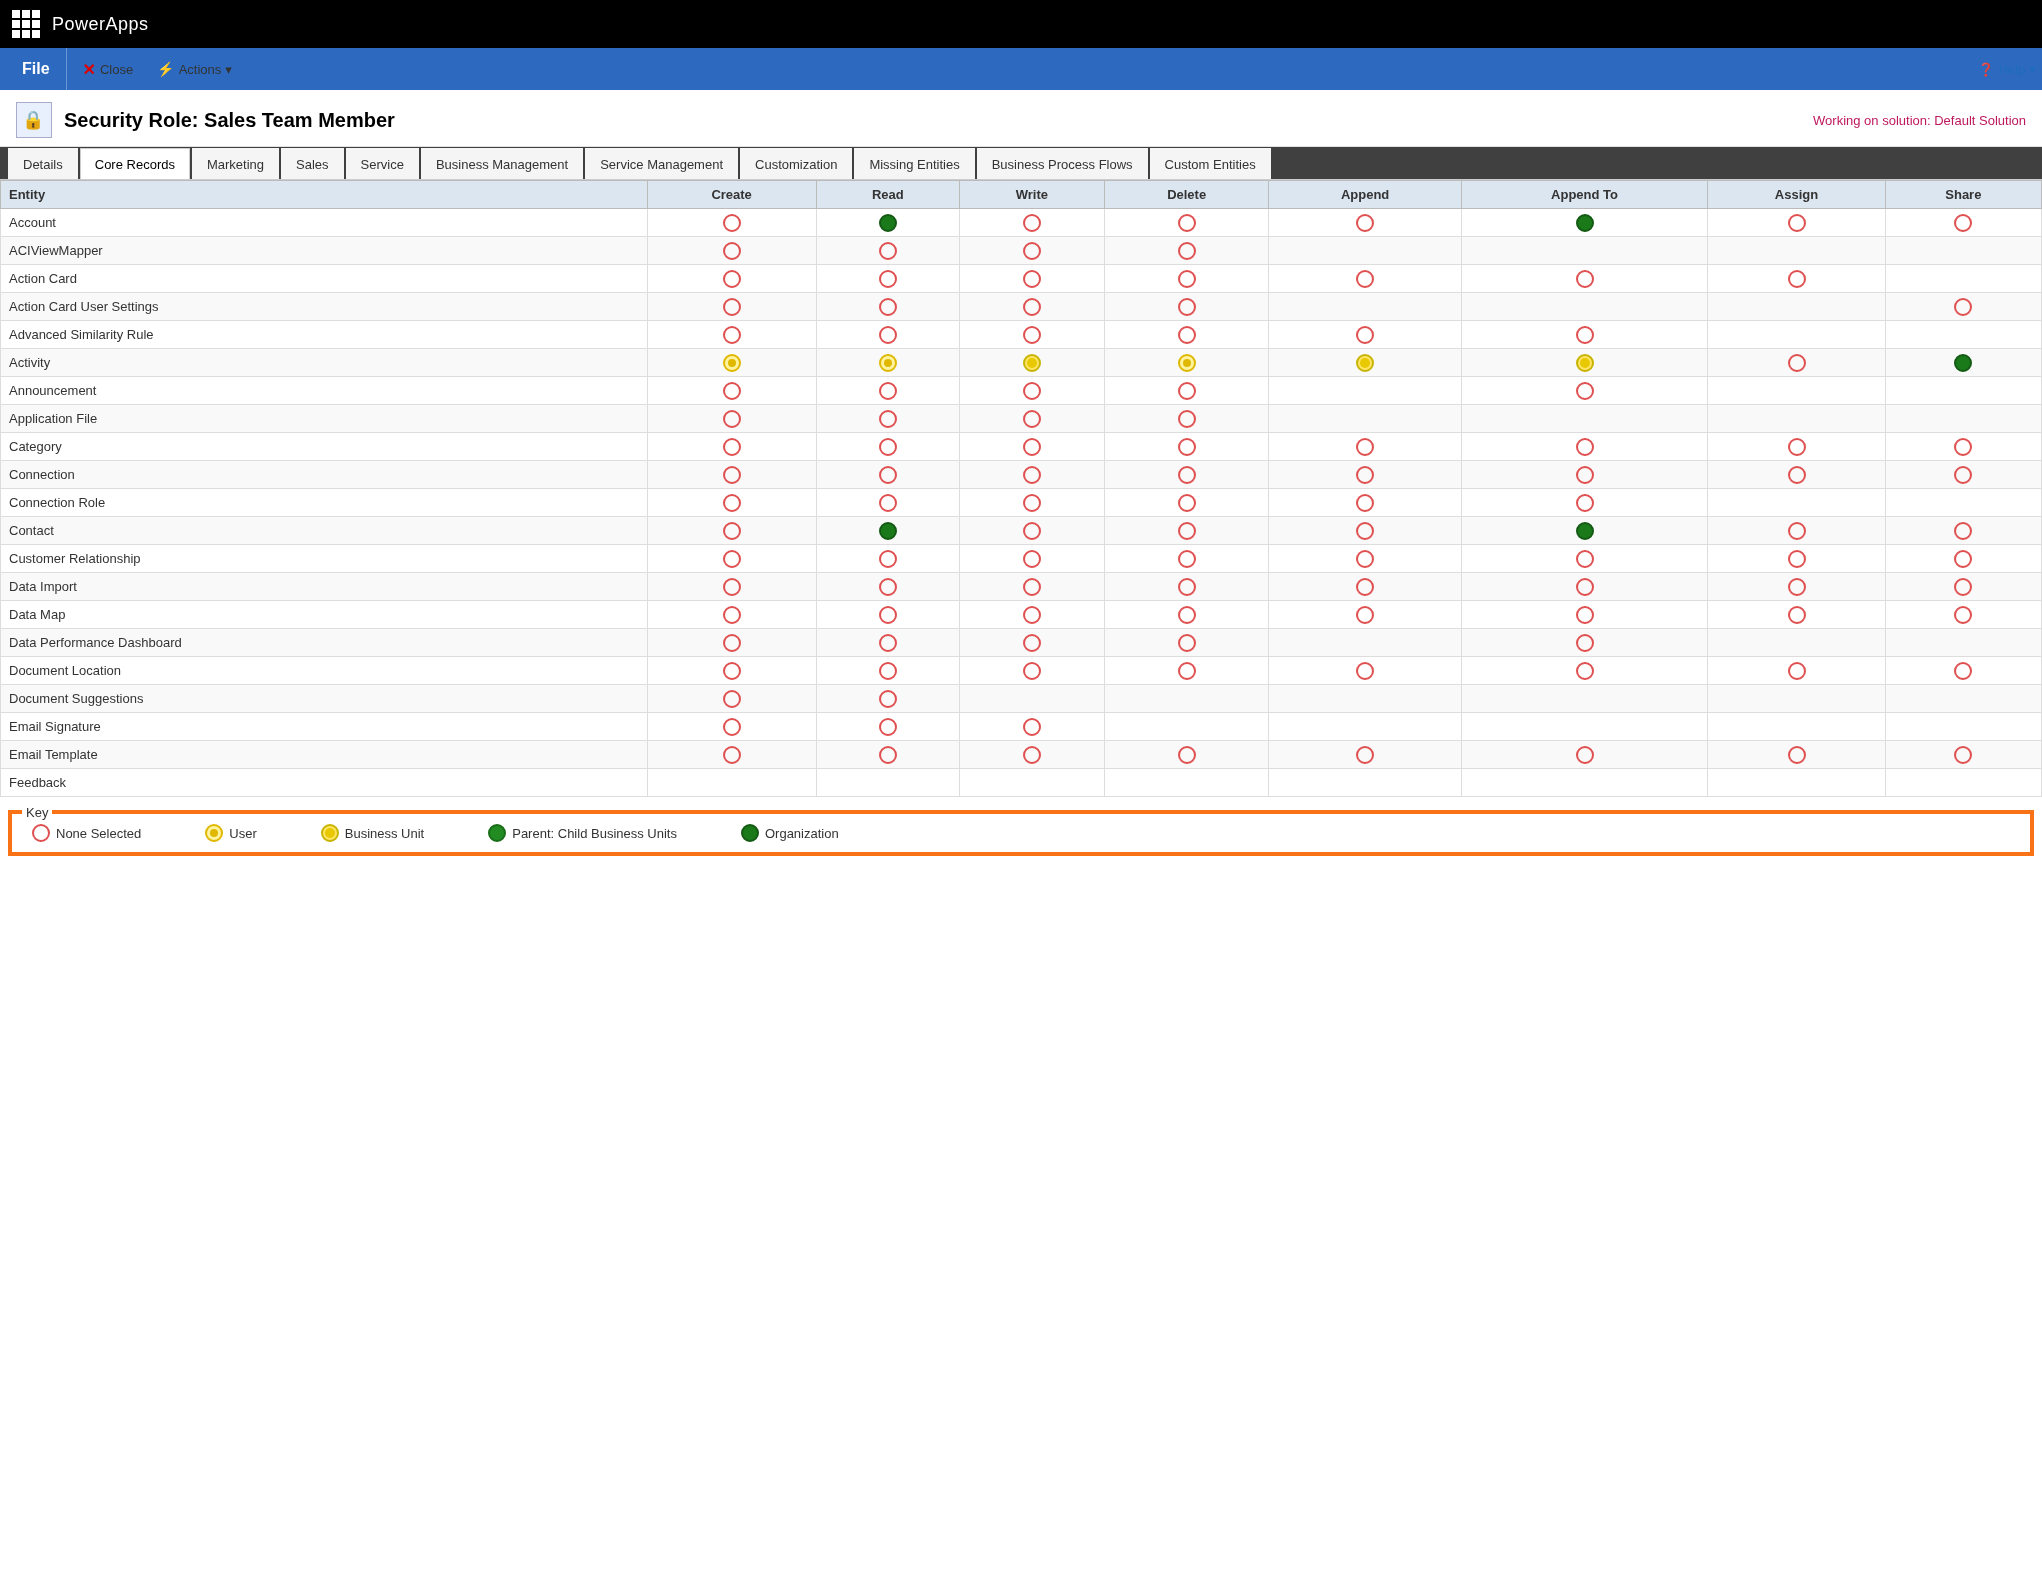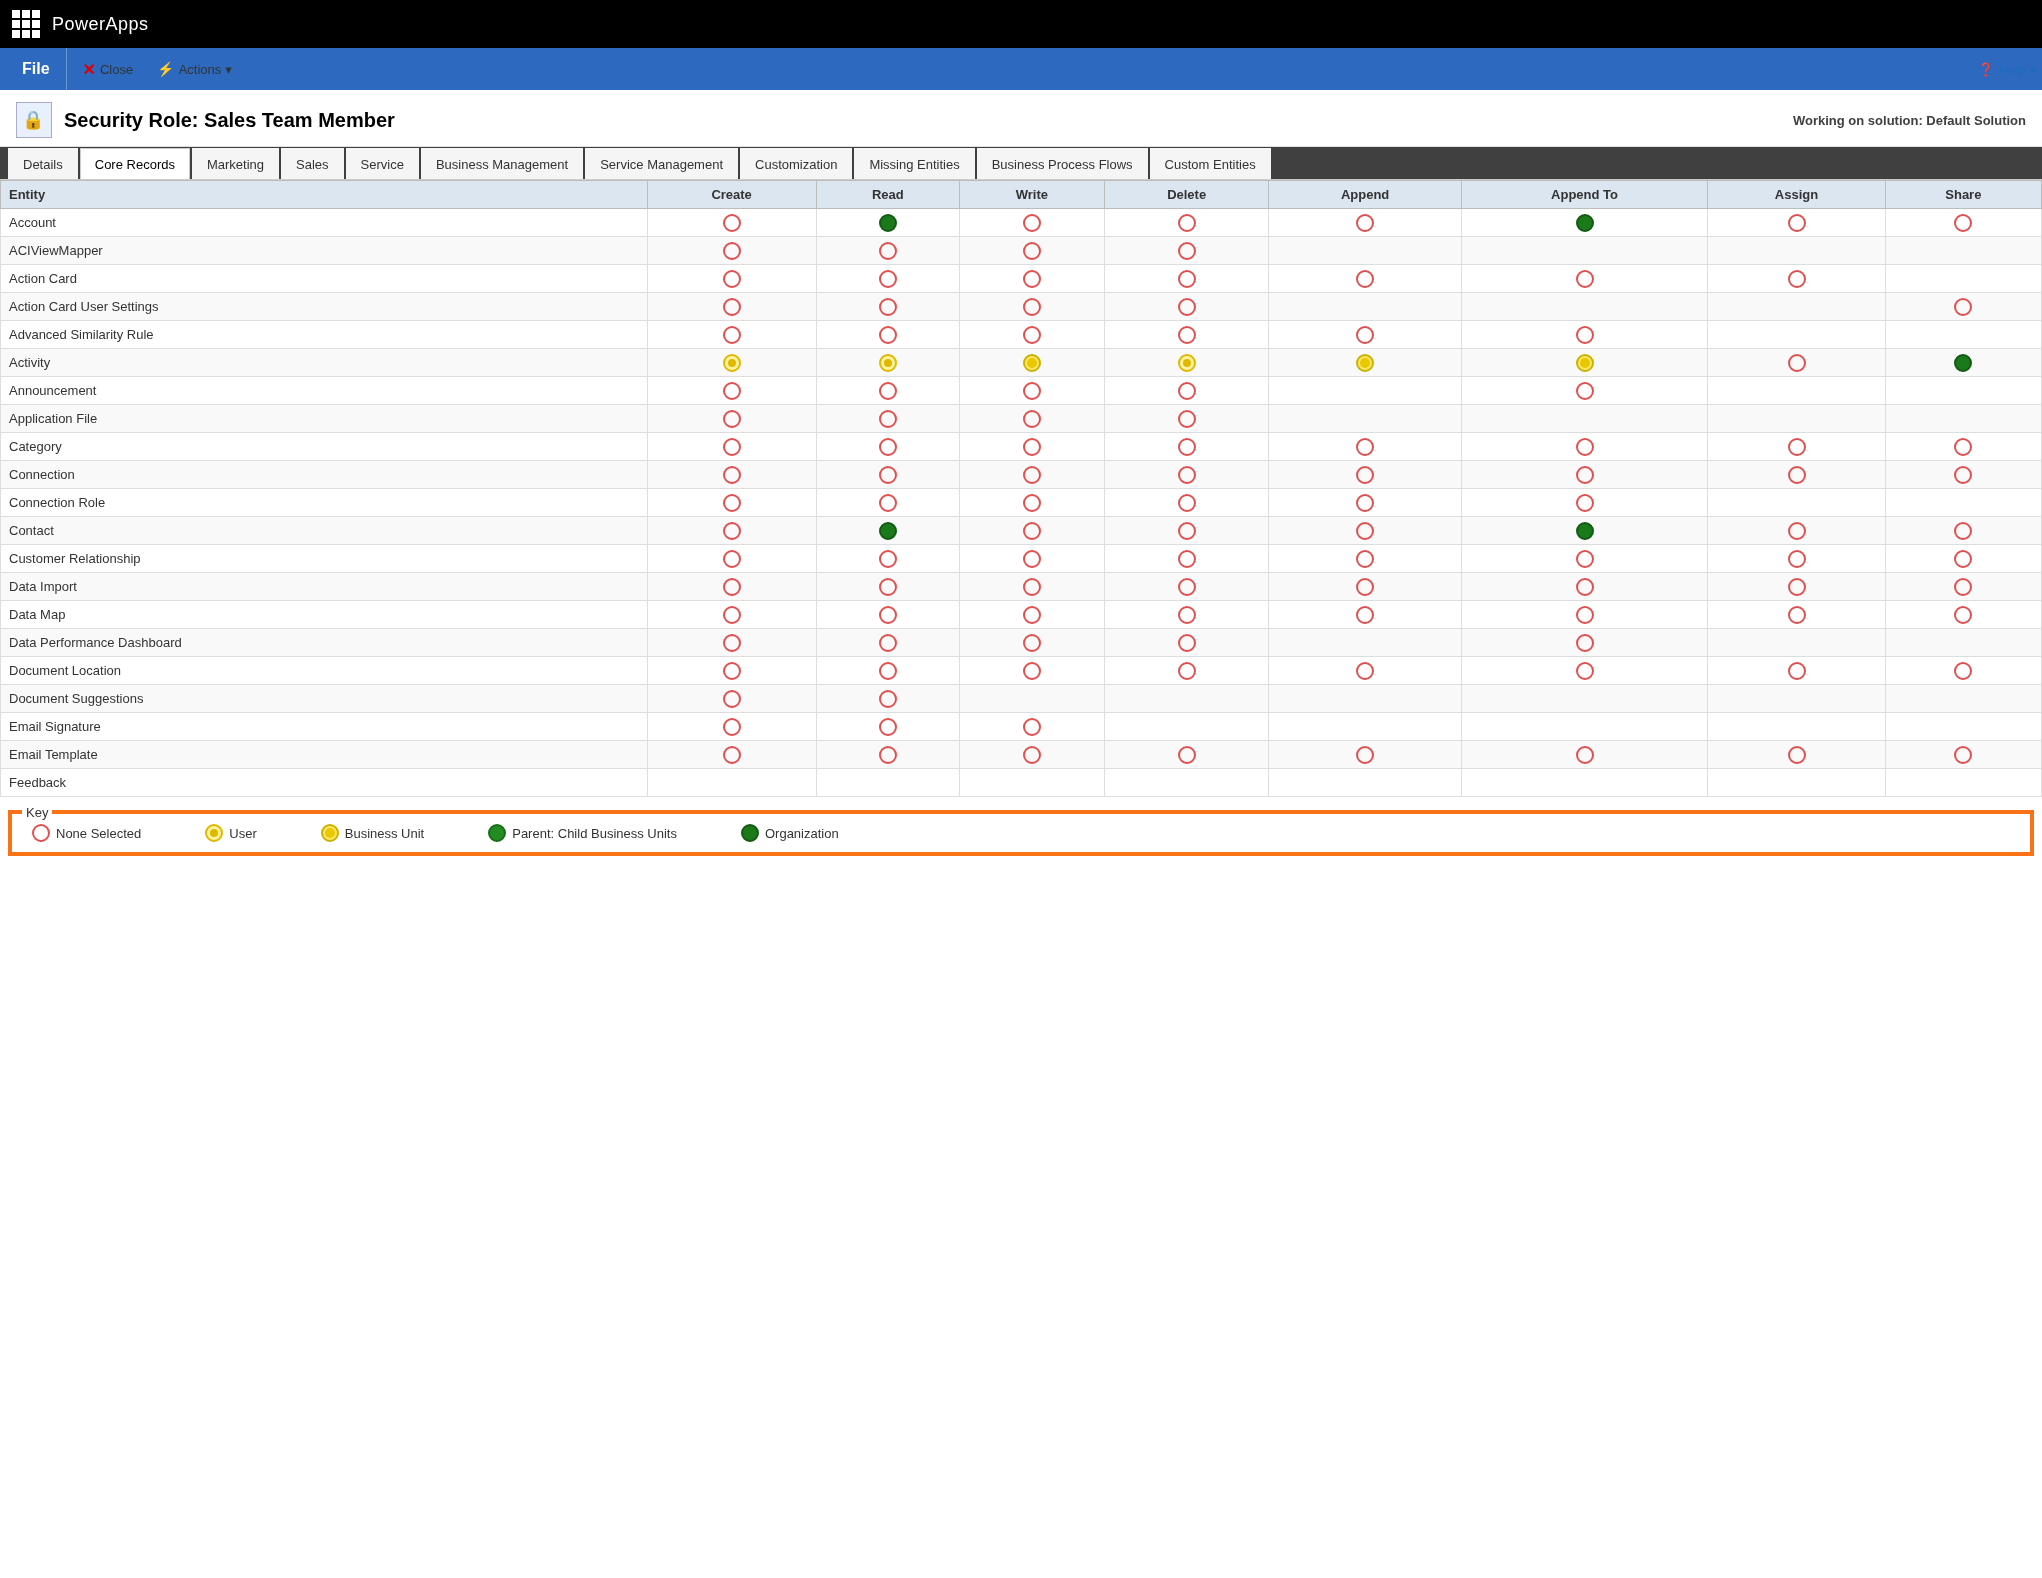--- a/index.html
+++ b/index.html
@@ -97,22 +97,22 @@
       display: flex; align-items: center; justify-content: center;
       font-size: 18px;
     }
     .page-title {
       font-size: 20px;
       font-weight: 600;
       color: #000;
     }
     .solution-info {
       font-size: 13px;
-      font-weight: 700;
-      color: #404040;
+      font-weight: 400;
+      color: #be185d;
       margin-left: 10px;
     }
 
     
     .tabs-bar {
       display: flex;
       border-bottom: 1px solid #ccc;
       background: #404040;
       padding: 0 8px;
       overflow-x: auto;

